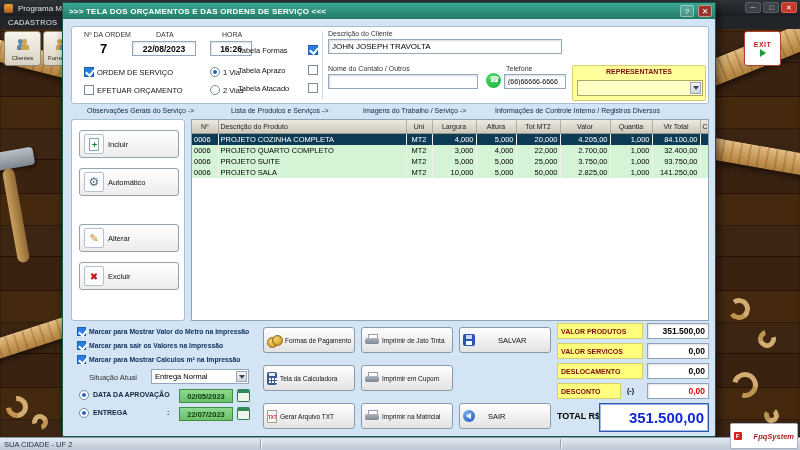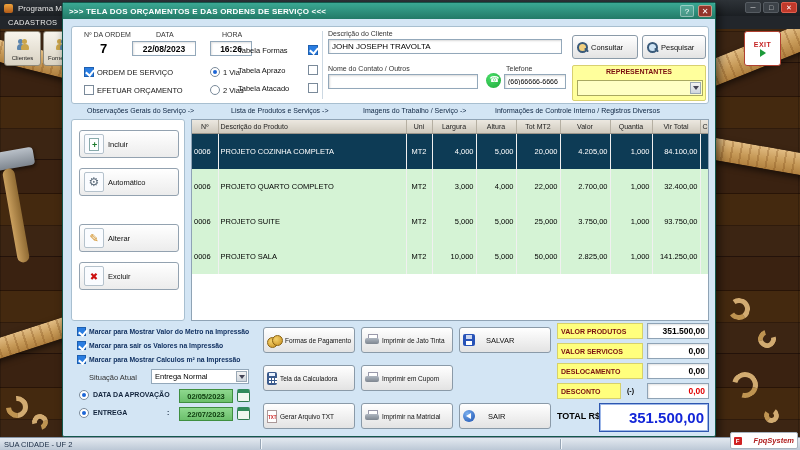--- a/index.html
+++ b/index.html
@@ -45,21 +45,21 @@
   .person:before{content:"";position:absolute;left:1px;top:0;width:5px;height:5px;border-radius:50%;background:#caa44a}
   .person:after{content:"";position:absolute;left:0;top:5px;width:8px;height:6px;border-radius:4px 4px 1px 1px;background:#caa44a}
   .person.blue:before,.person.blue:after{background:#5b84ad}
   .exit-word{font-size:7px;font-weight:bold;color:#c41f1f;letter-spacing:.5px}
   .exit-man{width:0;height:0;border-top:4px solid transparent;border-bottom:4px solid transparent;border-left:6px solid #1d9a3a}
 
   
   #statusbar{position:absolute;left:0;bottom:0;width:800px;height:13px;background:linear-gradient(#e3e9f0,#bcc8d6);border-top:1px solid #8795a6;z-index:4;font-size:7.5px;color:#1a2c44;display:flex;align-items:center}
   #statusbar .txt{padding-left:4px}
   .sb-div{position:absolute;top:1px;bottom:1px;width:2px;border-left:1px solid #96a5b5;border-right:1px solid #f2f6fa}
-  #brand{position:absolute;right:2px;bottom:1px;height:17px;background:#fff;border:1px solid #a9b4c0;border-radius:2px;display:flex;align-items:center;gap:12px;padding:0 3px}
+  #brand{position:absolute;right:2px;bottom:1px;height:26px;background:#fff;border:1px solid #a9b4c0;border-radius:2px;display:flex;align-items:center;gap:12px;padding:0 3px}
   #brand .f{width:8px;height:8px;background:#d02222;border-radius:1px;color:#fff;font-size:6px;font-weight:bold;line-height:8px;text-align:center}
   #brand .n{font-size:7.5px;font-weight:bold;font-style:italic;color:#b02020}
 
   
   #dialog{position:absolute;left:62px;top:2px;width:654px;height:435px;z-index:3;border:1px solid #14584c;box-shadow:3px 4px 10px rgba(0,0,0,.55);border-radius:2px;overflow:hidden;background:#d3e5f4}
   #dlg-title{position:absolute;top:0;left:0;right:0;height:16px;background:linear-gradient(#3aa893,#237a67);display:flex;align-items:center;padding-left:6px}
   #dlg-title .t{font-size:8px;font-weight:bold;color:#fff;letter-spacing:.2px;white-space:nowrap}
   .dlgbtn{position:absolute;top:2px;width:14px;height:12px;font-size:8px;line-height:11px;text-align:center;color:#fff;border-radius:2px;border:1px solid rgba(255,255,255,.4)}
   #dlg-help{right:21px;background:rgba(255,255,255,.15)}
   #dlg-close{right:3px;background:#93352a;border-color:#c98}
@@ -88,21 +88,21 @@
   .tab{position:absolute;top:88px;font-size:7px;color:#0c2340;white-space:nowrap}
 
   #side-panel{position:absolute;left:8px;top:100px;width:114px;height:202px;background:#fff;border:1px solid #a8bfd0;border-radius:3px}
   .sbtn{position:absolute;left:7px;width:100px;height:28px;background:linear-gradient(#fff,#ececec);border:1px solid #93a2b0;border-radius:3px;display:flex;align-items:center;gap:4px;padding:0 4px;font-size:7.5px;color:#111}
   .icochip{width:20px;height:20px;border:1px solid #b5c2cc;border-radius:2px;display:flex;align-items:center;justify-content:center;background:#fafcff;flex:none}
 
   #grid-wrap{position:absolute;left:128px;top:100px;width:518px;height:202px;background:#fff;border:1px solid #8fa3b5;overflow:hidden}
   #grid{border-collapse:collapse;table-layout:fixed;width:516px}
   #grid th{height:13px;background:linear-gradient(#ece8e0,#cfc9bd);border-right:1px solid #b5afa2;border-bottom:1px solid #9a948a;font-size:7px;font-weight:normal;color:#222;padding:0 2px;text-align:center;overflow:hidden;white-space:nowrap}
   #grid th:nth-child(2){text-align:left}
-  #grid td{height:11px;line-height:11px;font-size:7.5px;padding:12px 2px;border-right:1px solid rgba(0,0,0,.06);overflow:hidden;white-space:nowrap;background:#d5f3d5;color:#000}
+  #grid td{height:11px;line-height:11px;font-size:7.5px;padding:0 2px;border-right:1px solid rgba(0,0,0,.06);overflow:hidden;white-space:nowrap;background:#d5f3d5;color:#000}
   #grid tr.sel td{background:#0d3b55;color:#fff}
   #grid td.num{text-align:right}
   #grid td.ctr{text-align:center}
 
   .popt{position:absolute;display:flex;align-items:center;gap:3px;font-size:6.8px;font-weight:bold;color:#0d2d5e;white-space:nowrap}
   .popt .cb{width:9px;height:9px}
   .combo{position:absolute;background:#fff;border:1px solid #93a8ba;font-size:7.5px;color:#000;padding-left:3px;line-height:13px}
   .datefield{position:absolute;width:54px;height:14px;background:linear-gradient(#8ed88e,#6bbf6b);border:1px solid #3f8f3f;font-size:7.5px;font-weight:bold;color:#0c3a0c;text-align:center;line-height:13px}
   .ic-cal{position:absolute;width:13px;height:13px;background:#eef7ee;border:1px solid #2f7a4f;border-top:4px solid #2f8a5a;border-radius:2px}
   .dlabel{position:absolute;font-size:7px;font-weight:bold;color:#12243c;white-space:nowrap}
@@ -240,28 +240,20 @@
       <div class="vdiv" style="left:250px"></div>
 
       <span class="sl" style="left:256px;top:3px">Descrição do Cliente</span>
       <input class="inp" style="left: 256px; top: 12px; width: 234px; height: 15px;" readonly="" value="JOHN JOSEPH TRAVOLTA">
       <span class="sl" style="left:256px;top:38px">Nome do Contato / Outros</span>
       <input class="inp" style="left: 256px; top: 47px; width: 150px; height: 15px;" readonly="" value="">
       <span class="sl" style="left:434px;top:38px">Telefone</span>
       <span class="ic-wa" style="left:414px;top:46px"></span>
       <input class="inp" style="left: 432px; top: 47px; width: 62px; height: 15px; font-size: 7px;" readonly="" value="(66)66666-6666">
 
-      <div class="btn" style="left:500px;top:8px;width:66px;height:24px">
-        <span class="ic-mag gold"></span>
-        <span>Consultar</span>
-      </div>
-      <div class="btn" style="left:570px;top:8px;width:64px;height:24px">
-        <span class="ic-mag"></span>
-        <span>Pesquisar</span>
-      </div>
 
       <div id="yellow-panel">
         <span class="cap">REPRESENTANTES</span>
         <div id="rep-combo">
           <span style="font-size:7px;padding-left:2px"></span>
           <span class="arrow"></span>
         </div>
       </div>
     </div>
 
@@ -411,21 +403,21 @@
     <div class="abtn" style="left:200px;top:308px">
       <span class="ic-coins"></span>
       <span>Formas de Pagamento</span>
     </div>
     <div class="abtn" style="left:298px;top:308px">
       <span class="ic-prn"></span>
       <span>Imprimir de Jato Tinta</span>
     </div>
     <div class="abtn" style="left:396px;top:308px;font-size:7.5px">
       <span class="ic-floppy"></span>
-      <span style="margin-left:8px">SALVAR</span>
+      <span style="margin-left:20px">SALVAR</span>
     </div>
     <div class="abtn" style="left:200px;top:346px">
       <span class="ic-calc"></span>
       <span>Tela da Calculadora</span>
     </div>
     <div class="abtn" style="left:298px;top:346px">
       <span class="ic-prn"></span>
       <span>Imprimir em Cupom</span>
     </div>
     <div class="abtn" style="left:200px;top:384px">

